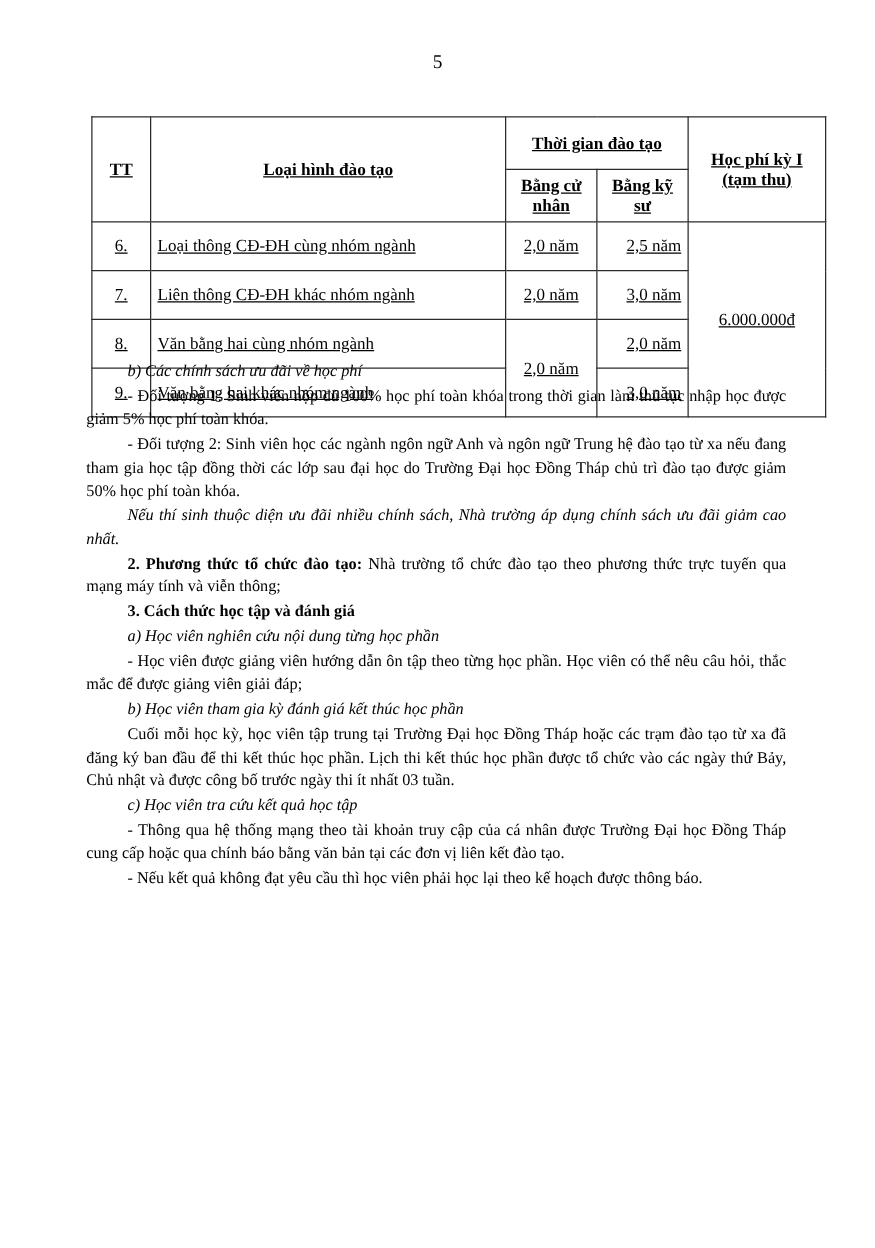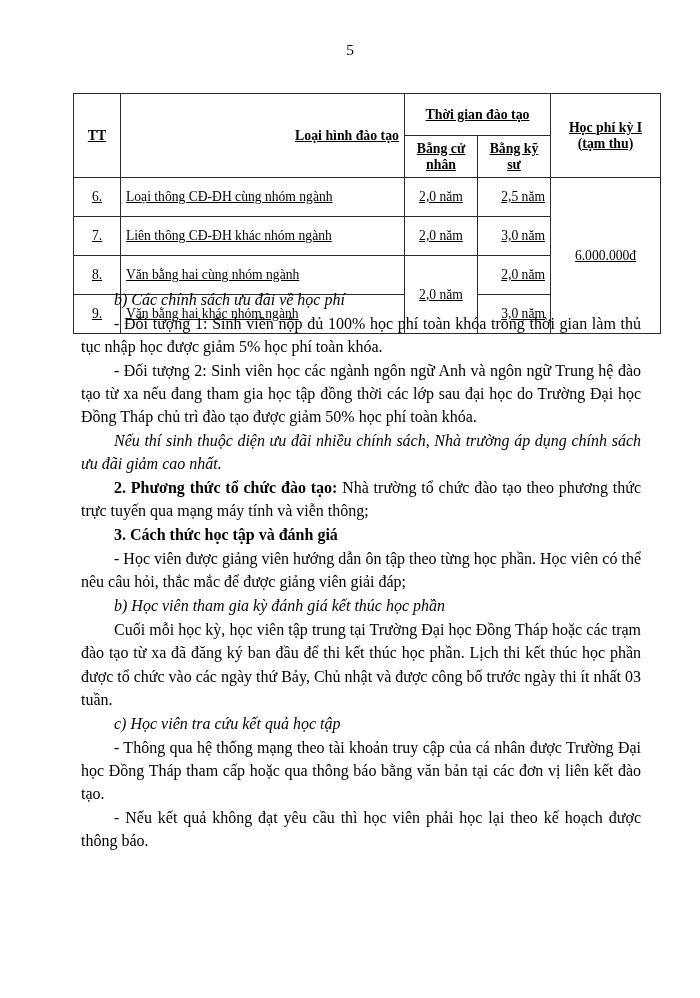--- a/index.html
+++ b/index.html
@@ -57,24 +57,24 @@
   .c-type   { width: 273px; text-align: left; padding-left: 12px; }
   .c-ba     { width: 94px;  text-align: center; }
   .c-eng    { width: 86px;  text-align: right; }
   .c-fee    { width: 99px;  text-align: center; }
   .row-cell { height: 30px; }
   .hdr-tall { height: 33px; }
 
   
   .body {
     position: absolute;
-    left: 81px;
+    left: 69px;
     top: 288px;
     width: 560px;
-    font-size: 16px;
+    font-size: 13px;
     line-height: 1.44;
   }
   .body p {
     margin: 0 0 1px 0;
     text-align: justify;
     text-indent: 33px;
     hyphens: none;
   }
   .gap { margin-top: 7px; }
   .it  { font-style: italic; }
@@ -84,21 +84,21 @@
 <body>
 
 <div class="page">
 
   <div class="page-number">5</div>
 
   <table class="fee-table">
     <tbody>
       <tr>
         <th class="c-tt hdr-tall" rowspan="2">TT</th>
-        <th class="c-type hdr-tall" rowspan="2" style="text-align:right;">Loại hình đào tạo</th>
+        <th class="c-type hdr-tall" rowspan="2" style="text-align:center;">Loại hình đào tạo</th>
         <th class="hdr-tall" colspan="2">Thời gian đào tạo</th>
         <th class="c-fee" rowspan="2">
           <div>Học phí kỳ I</div>
           <div>(tạm thu)</div>
         </th>
       </tr>
       <tr>
         <th class="c-ba hdr-tall">Bằng cử nhân</th>
         <th class="c-eng hdr-tall">Bằng kỹ sư</th>
       </tr>
@@ -140,28 +140,29 @@
     <p class="gap">- Đối tượng 1: Sinh viên nộp đủ 100% học phí toàn khóa trong thời gian làm thủ tục nhập học được giảm 5% học phí toàn khóa.</p>
 
     <p class="gap">- Đối tượng 2: Sinh viên học các ngành ngôn ngữ Anh và ngôn ngữ Trung hệ đào tạo từ xa nếu đang tham gia học tập đồng thời các lớp sau đại học do Trường Đại học Đồng Tháp chủ trì đào tạo được giảm 50% học phí toàn khóa.</p>
 
     <p class="gap it">Nếu thí sinh thuộc diện ưu đãi nhiều chính sách, Nhà trường áp dụng chính sách ưu đãi giảm cao nhất.</p>
 
     <p class="gap"><span class="bd">2. Phương thức tổ chức đào tạo:</span><span> Nhà trường tổ chức đào tạo theo phương thức trực tuyến qua mạng máy tính và viễn thông;</span></p>
 
     <p class="gap bd">3. Cách thức học tập và đánh giá</p>
 
+    <p class="gap it">a) Học viên nghiên cứu nội dung từng học phần</p>
 
 
     <p class="gap">- Học viên được giảng viên hướng dẫn ôn tập theo từng học phần. Học viên có thể nêu câu hỏi, thắc mắc để được giảng viên giải đáp;</p>
 
     <p class="gap it">b) Học viên tham gia kỳ đánh giá kết thúc học phần</p>
 
     <p class="gap">Cuối mỗi học kỳ, học viên tập trung tại Trường Đại học Đồng Tháp hoặc các trạm đào tạo từ xa đã đăng ký ban đầu để thi kết thúc học phần. Lịch thi kết thúc học phần được tổ chức vào các ngày thứ Bảy, Chủ nhật và được công bố trước ngày thi ít nhất 03 tuần.</p>
 
     <p class="gap it">c) Học viên tra cứu kết quả học tập</p>
 
-    <p class="gap">- Thông qua hệ thống mạng theo tài khoản truy cập của cá nhân được Trường Đại học Đồng Tháp tham cấp hoặc qua thông báo bằng văn bản tại các đơn vị liên kết đào tạo.</p>
+    <p class="gap">- Thông qua hệ thống mạng theo tài khoản truy cập của cá nhân được Trường Đại học Đồng Tháp cung cấp hoặc qua chính báo bằng văn bản tại các đơn vị liên kết đào tạo.</p>
 
     <p class="gap">- Nếu kết quả không đạt yêu cầu thì học viên phải học lại theo kế hoạch được thông báo.</p>
 
   </div>
 </div>
 
 </body></html>

